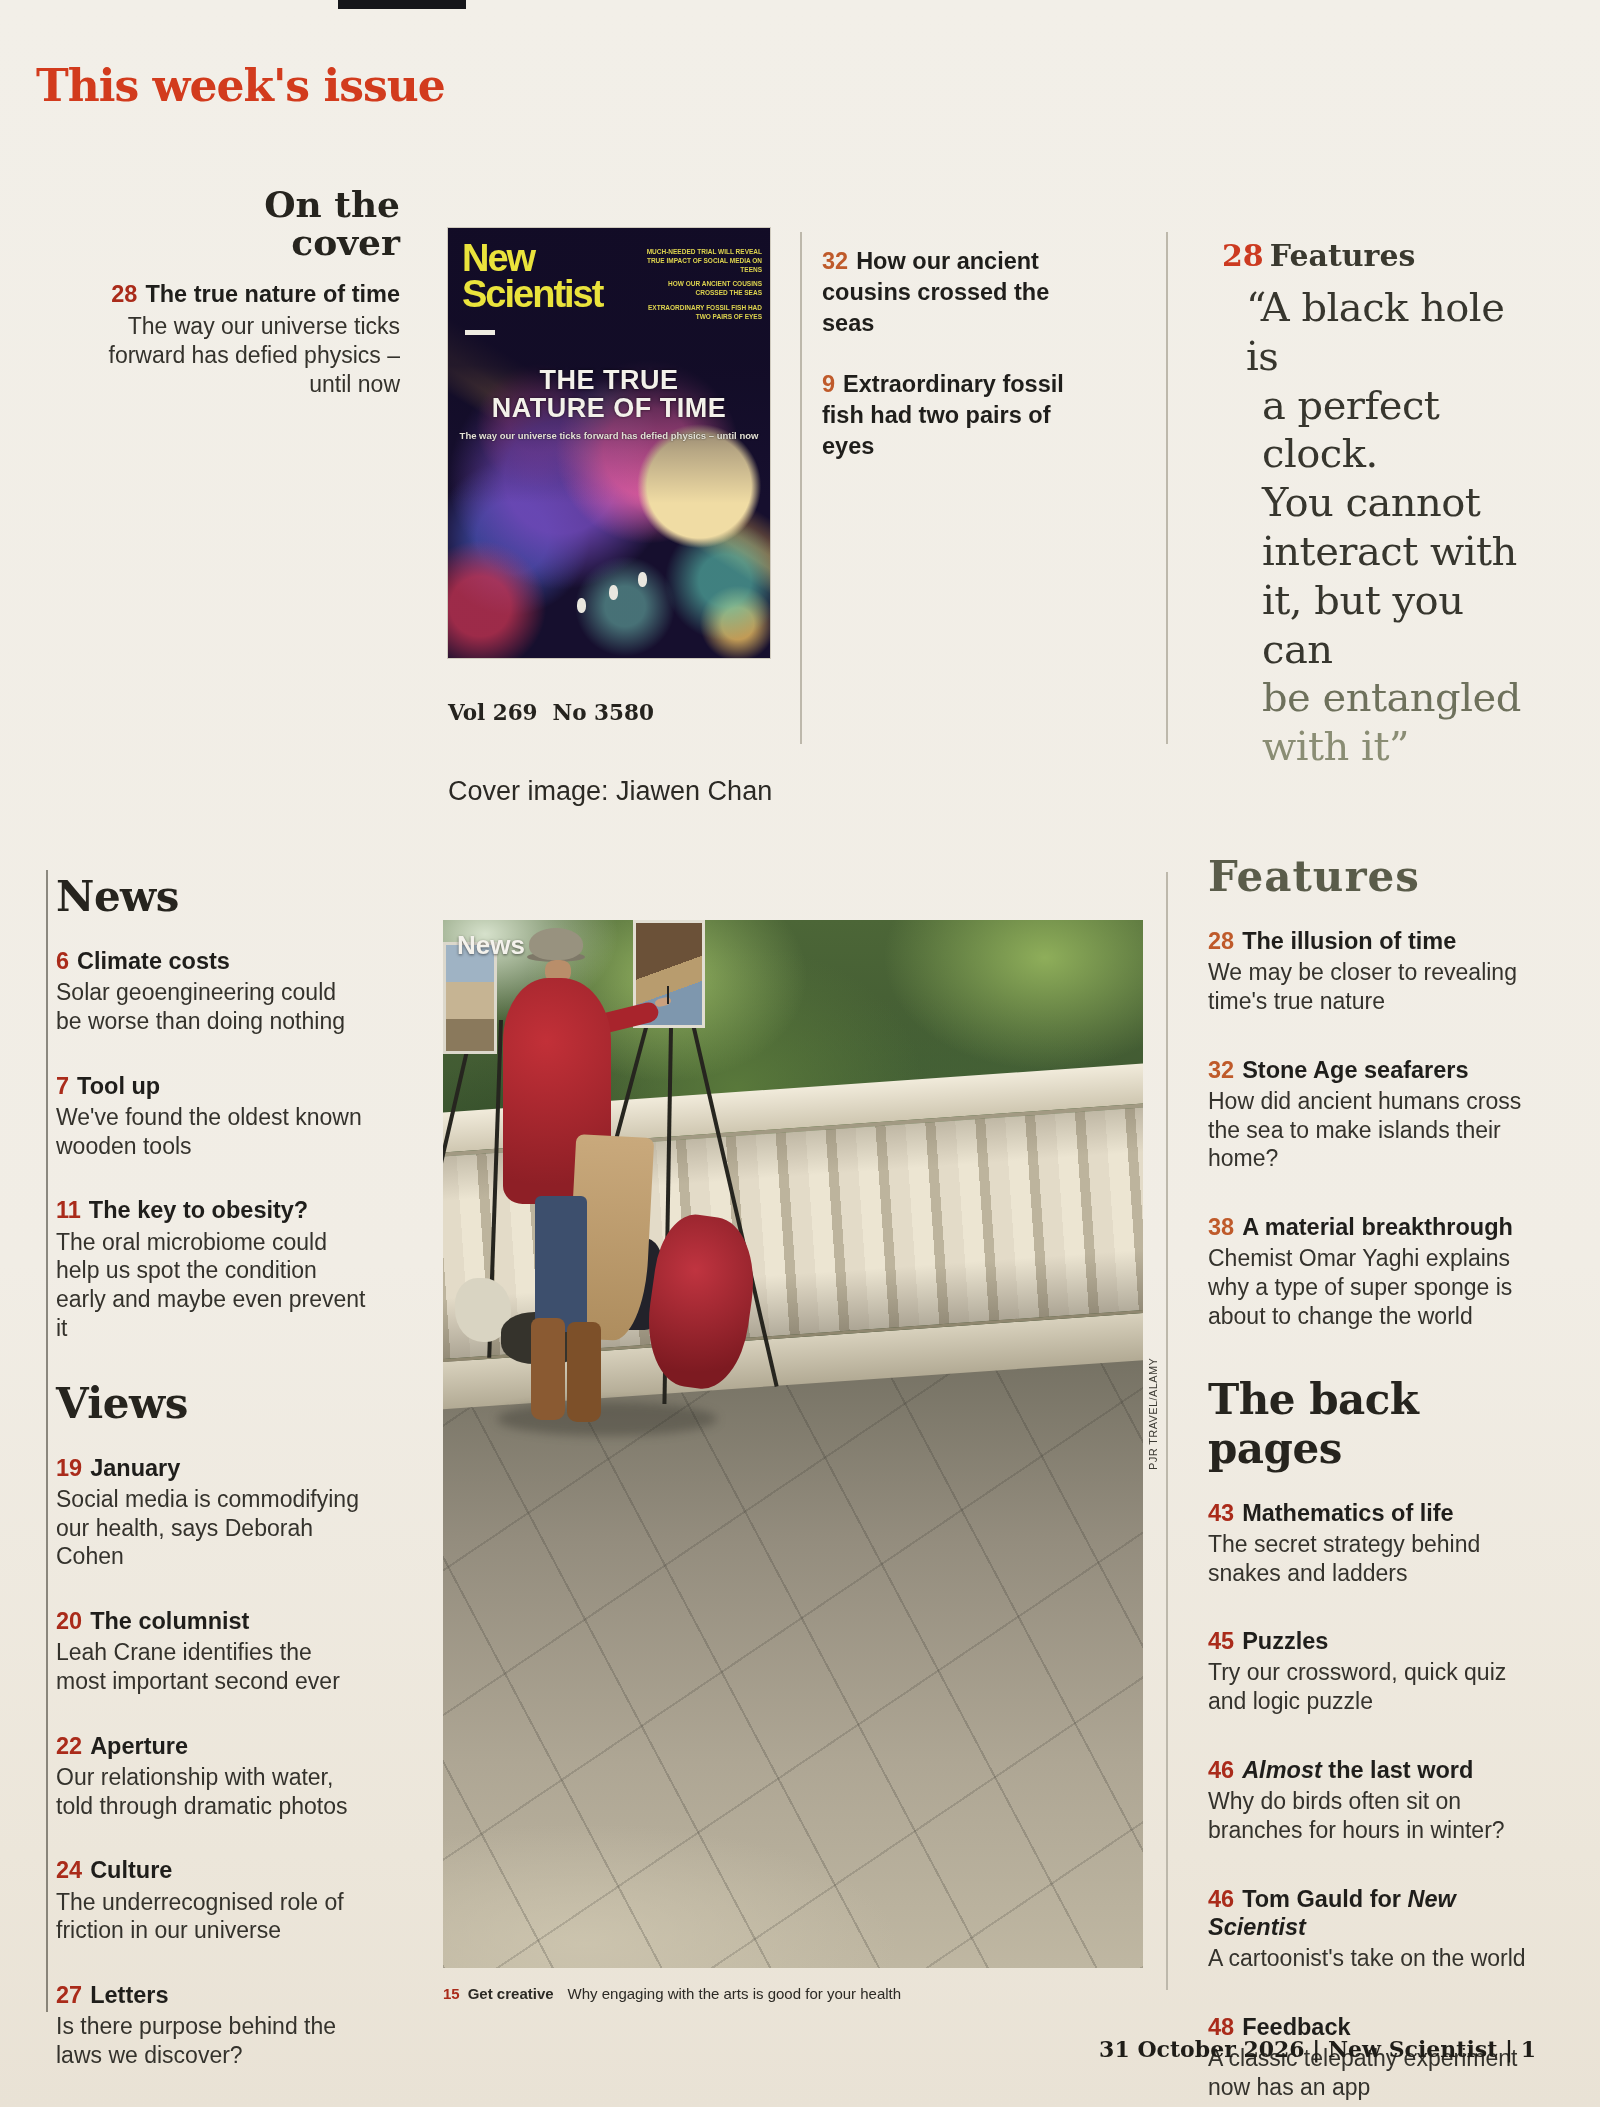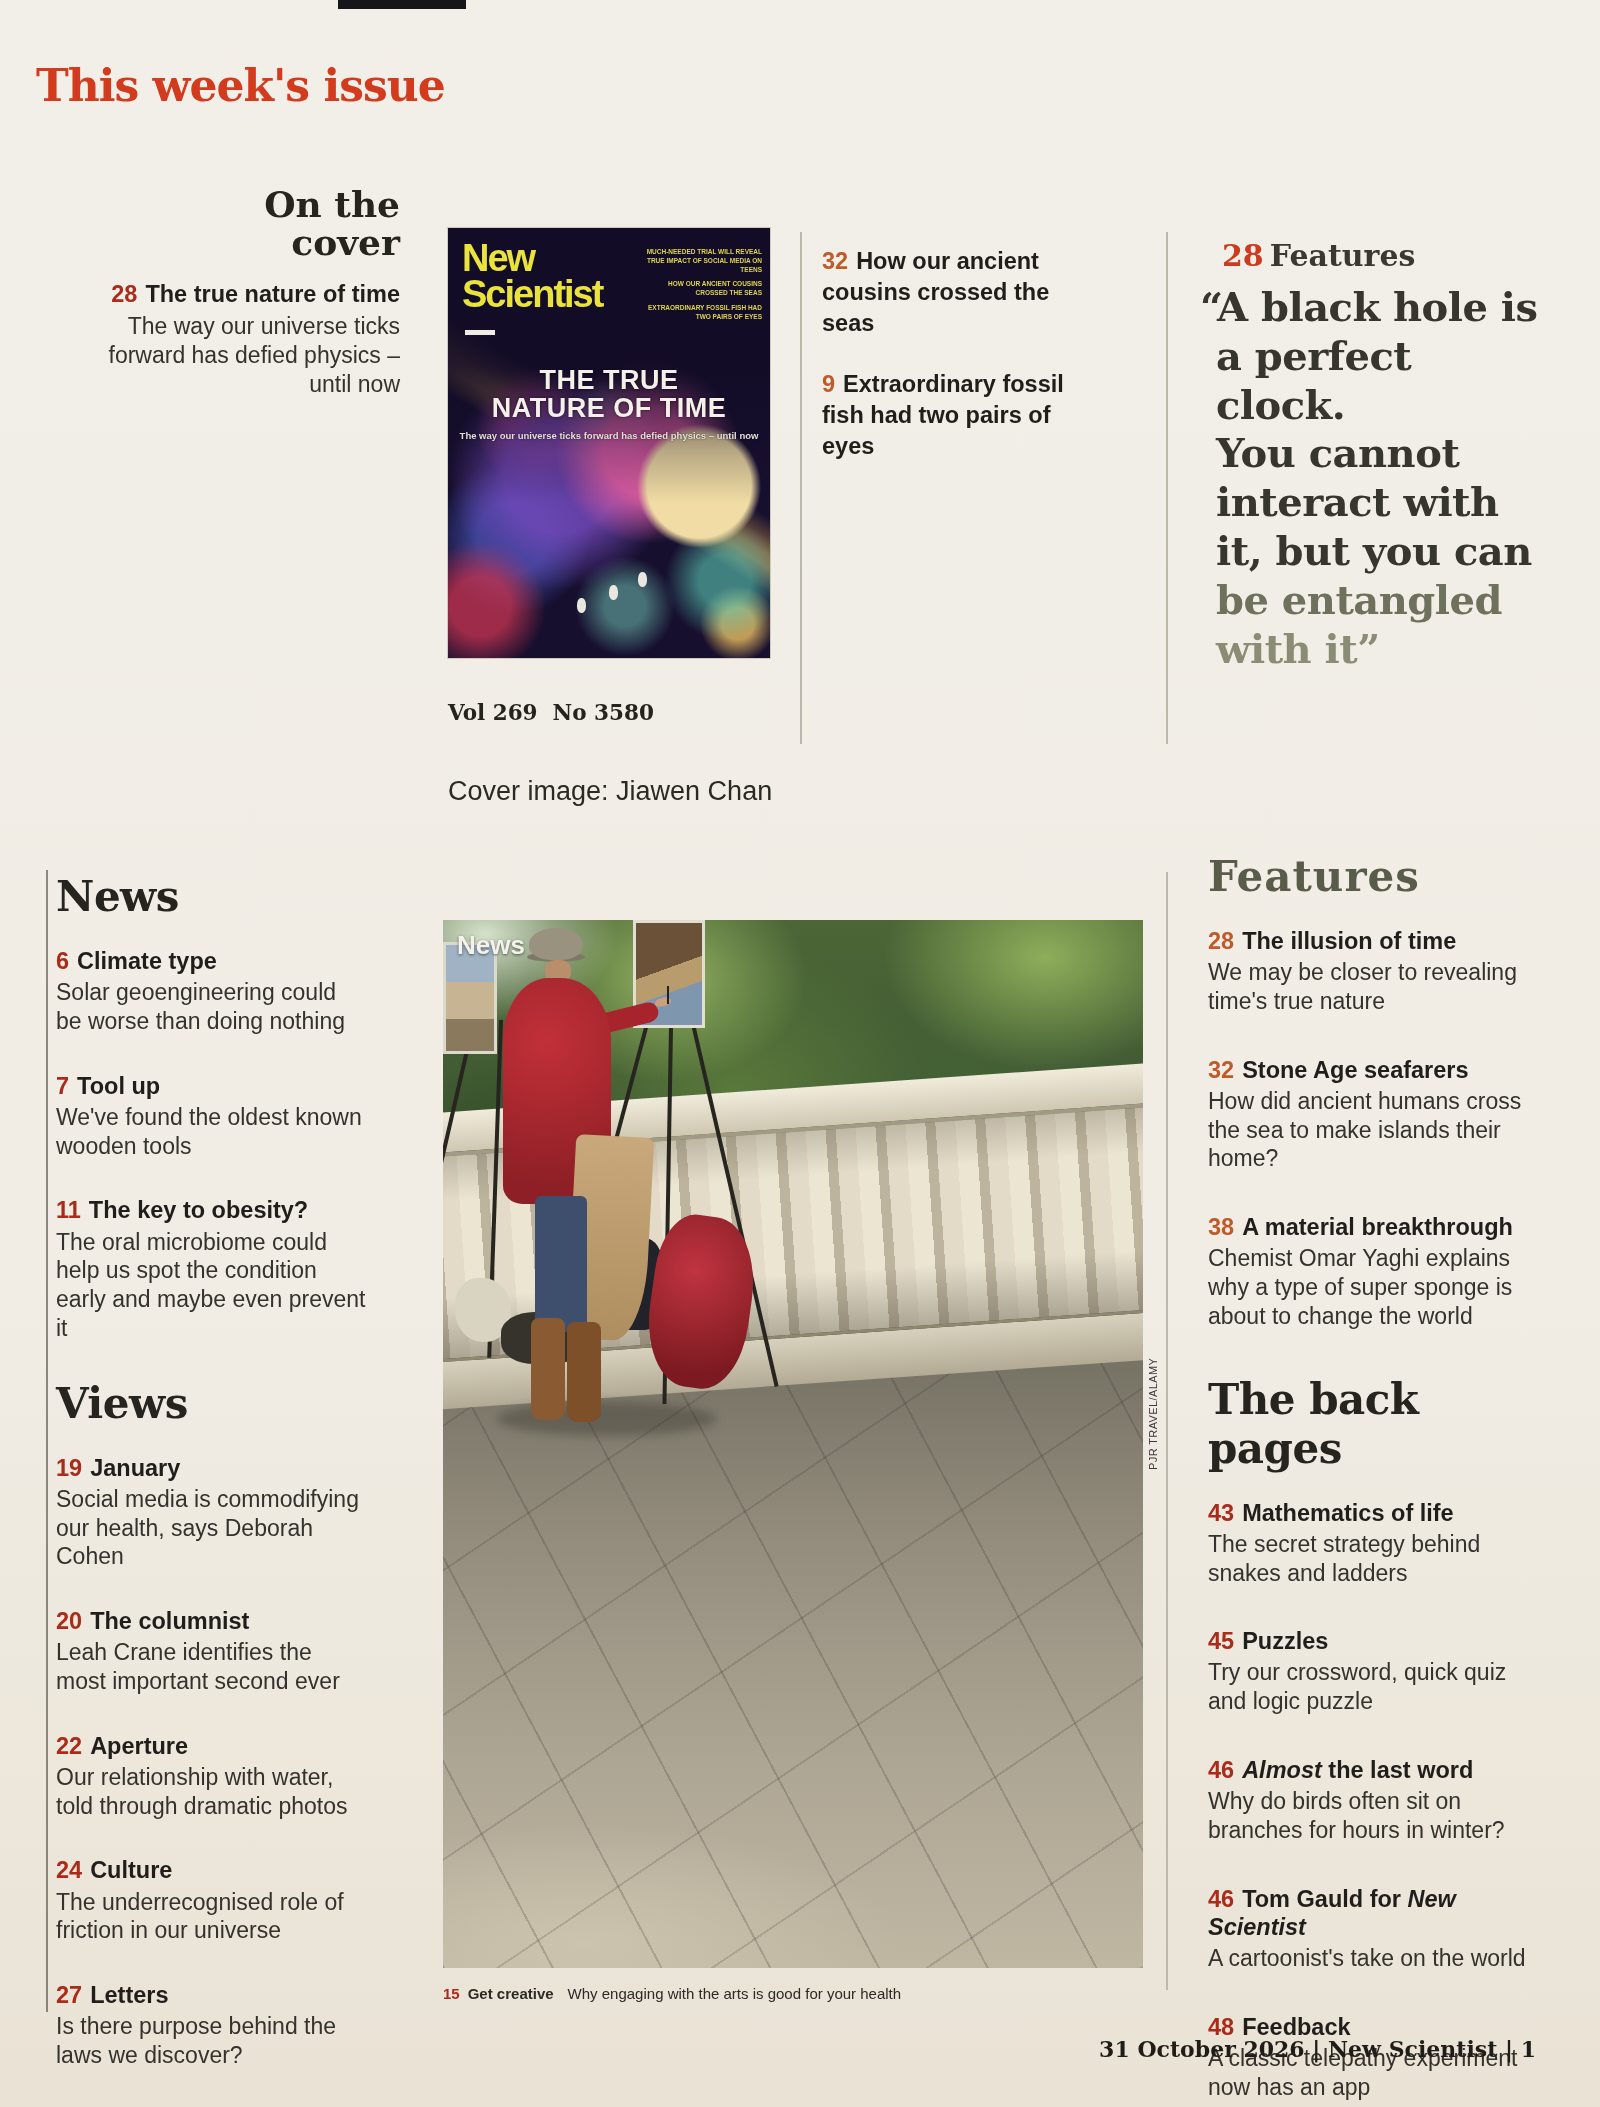--- a/index.html
+++ b/index.html
@@ -70,21 +70,21 @@
   .cover-credit{left:448px;top:733px;font-size:27px;font-weight:normal;color:#2b2924;margin-top:43px;}
 
   
   .top-toc{left:822px;top:246px;width:256px;}
   .top-toc .t-item{font-size:23.5px;font-weight:bold;line-height:1.32;color:#1f1e1b;margin-bottom:30px;}
 
   
   .quote-col{left:1200px;top:238px;width:340px;}
   .q-label{padding-left:22px;font-size:30px;font-weight:bold;color:#3a392f;margin-bottom:10px;}
   .q-label .num{color:var(--red2);margin-right:6px;}
-  .q-line{font-size:40px;line-height:1.22;font-weight:bold;color:#37362e;letter-spacing:-.5px;padding-left:16px;}
+  .q-line{font-size:40px;line-height:1.22;font-weight:normal;color:#37362e;letter-spacing:-.5px;padding-left:16px;margin-left:46px;}
   .q-line.first{padding-left:0;}
   .q-line.fade1{color:#6e715c;}
   .q-line.fade2{color:var(--fade);}
 
   
   .col{width:310px;}
   .left-col{left:56px;top:872px;}
   .right-col{left:1208px;top:852px;width:330px;}
   .sec-head{font-size:42px;font-weight:bold;color:#26241e;margin-bottom:26px;letter-spacing:-.5px;}
   .sec-head.mt{margin-top:36px;}
@@ -184,21 +184,21 @@
   <div class="q-line serif">interact with</div>
   <div class="q-line serif">it, but you can</div>
   <div class="q-line serif fade1">be entangled</div>
   <div class="q-line serif fade2">with it”</div>
 </div>
 
 <div class="abs col left-col">
   <h2 class="sec-head serif">News</h2>
 
   <div class="item">
-    <div class="toc-title"><span class="num red">6</span><span>Climate type</span></div>
+    <div class="toc-title"><span class="num red">6</span><span>Climate costs</span></div>
     <div class="toc-desc">Solar geoengineering could be worse than doing nothing</div>
   </div>
   <div class="item">
     <div class="toc-title"><span class="num red">7</span><span>Tool up</span></div>
     <div class="toc-desc">We've found the oldest known wooden tools</div>
   </div>
   <div class="item">
     <div class="toc-title"><span class="num red">11</span><span>The key to obesity?</span></div>
     <div class="toc-desc">The oral microbiome could help us spot the condition early and maybe even prevent it</div>
   </div>

